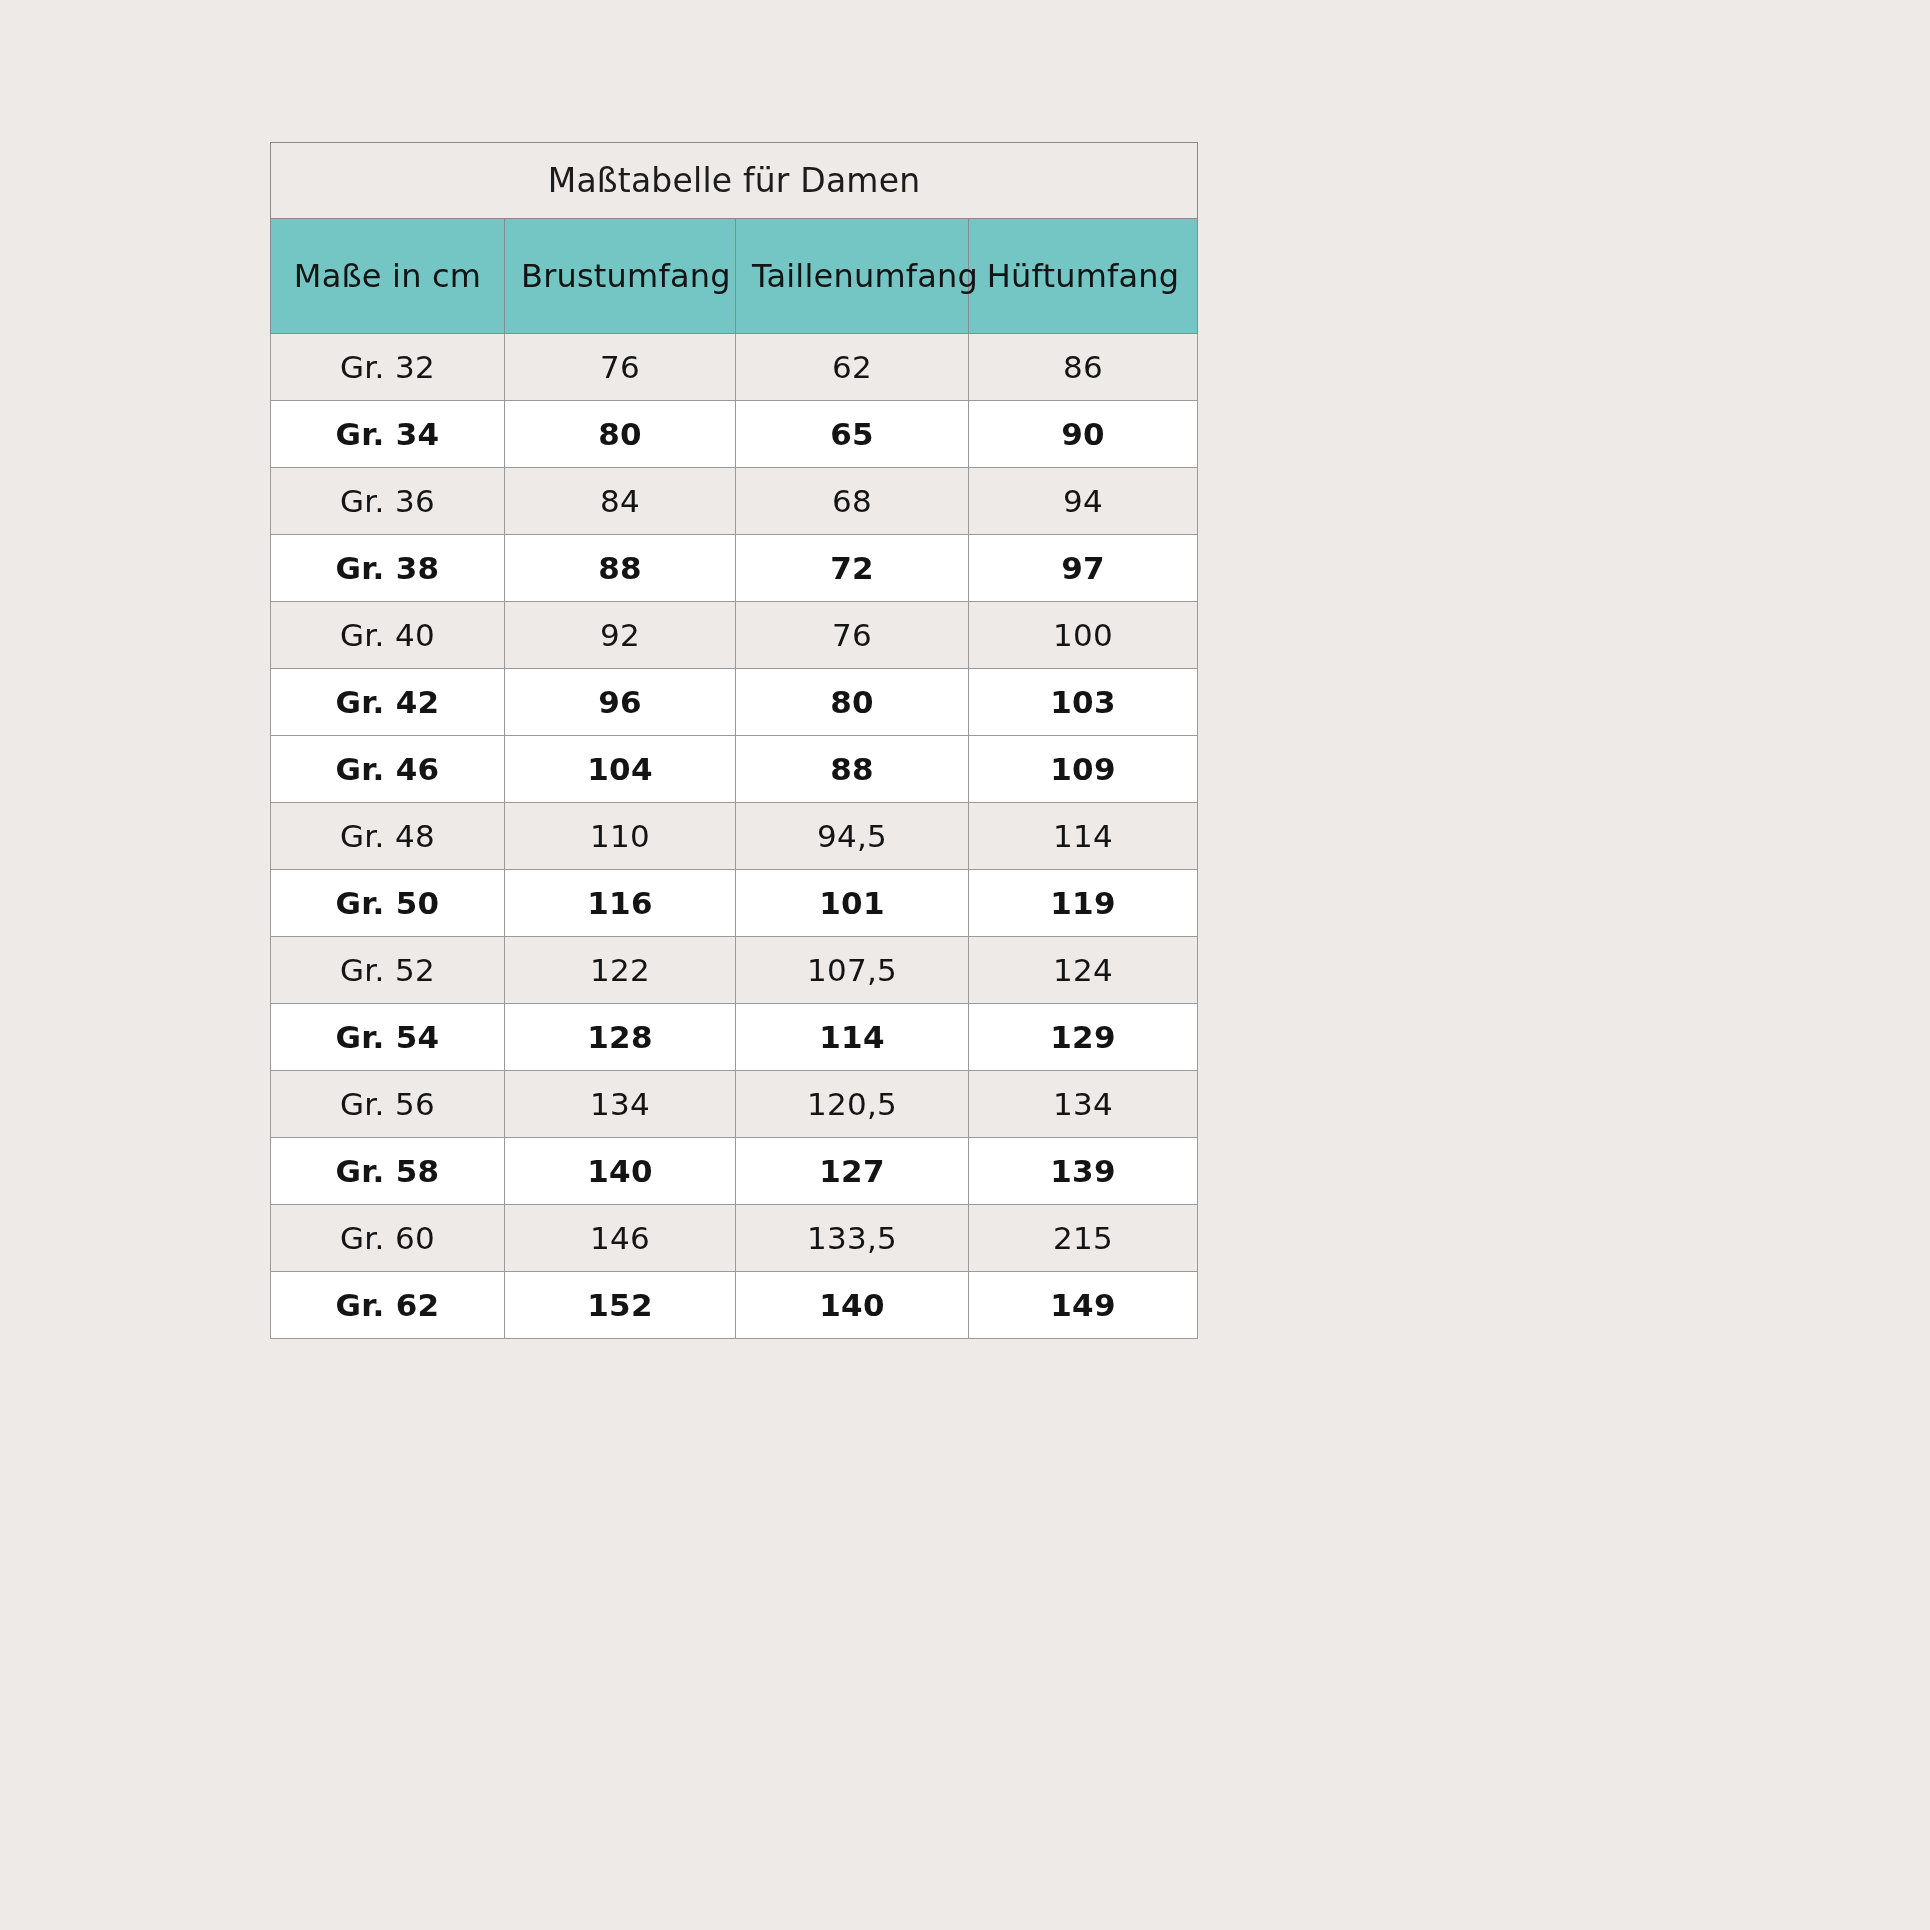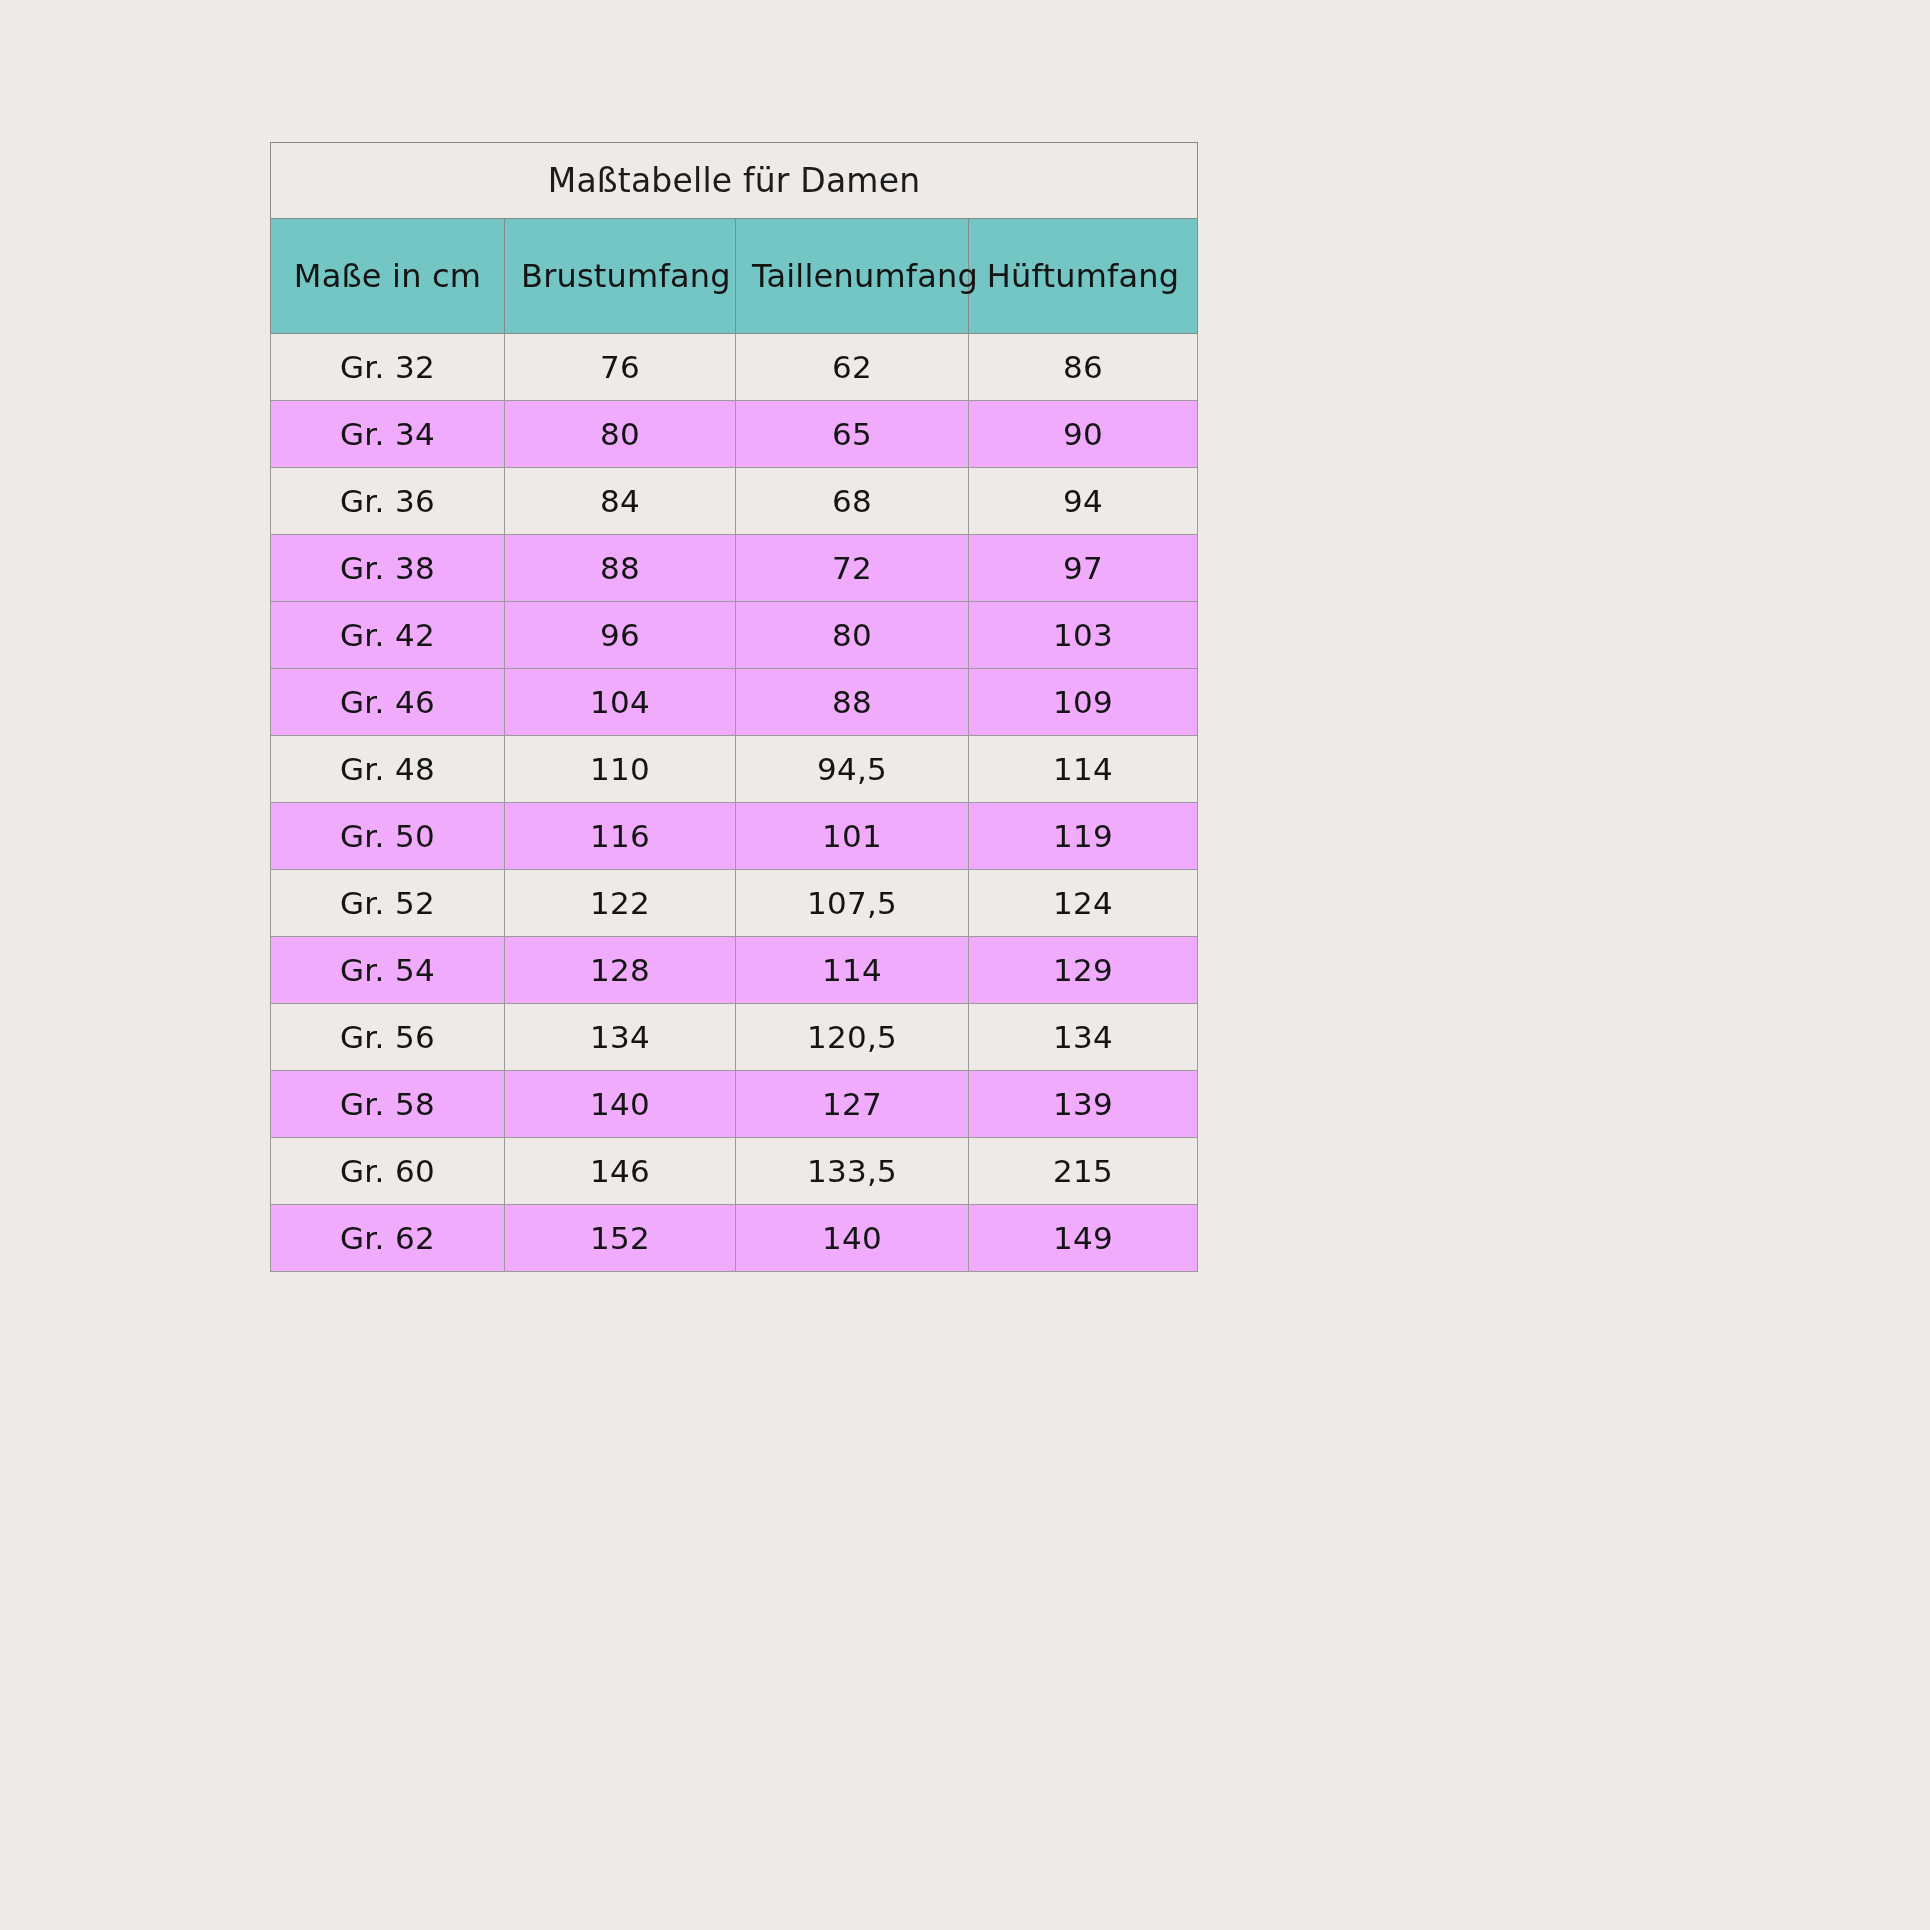--- a/index.html
+++ b/index.html
@@ -70,21 +70,22 @@
     font-size: 31px;
     font-weight: 400;
     color: #141414;
     padding: 0;
     letter-spacing: 0.3px;
   }
   tbody.body-rows tr.row-light td {
     background: #edeae8;
   }
   tbody.body-rows tr.row-teal td {
-    background: #f0abfc;
+    background: #ffffff;
+    font-weight: bold;
   }
 </style>
 </head>
 <body>
 
 <div class="page">
   <div class="table-wrap">
     <table class="size-table">
       <colgroup>
         <col class="c0">
@@ -123,20 +124,26 @@
             <td>84</td>
             <td>68</td>
             <td>94</td>
           </tr>
           <tr class="row-teal">
             <td>Gr. 38</td>
             <td>88</td>
             <td>72</td>
             <td>97</td>
           </tr>
+          <tr class="row-light">
+            <td>Gr. 40</td>
+            <td>92</td>
+            <td>76</td>
+            <td>100</td>
+          </tr>
           <tr class="row-teal">
             <td>Gr. 42</td>
             <td>96</td>
             <td>80</td>
             <td>103</td>
           </tr>
           <tr class="row-teal">
             <td>Gr. 46</td>
             <td>104</td>
             <td>88</td>

